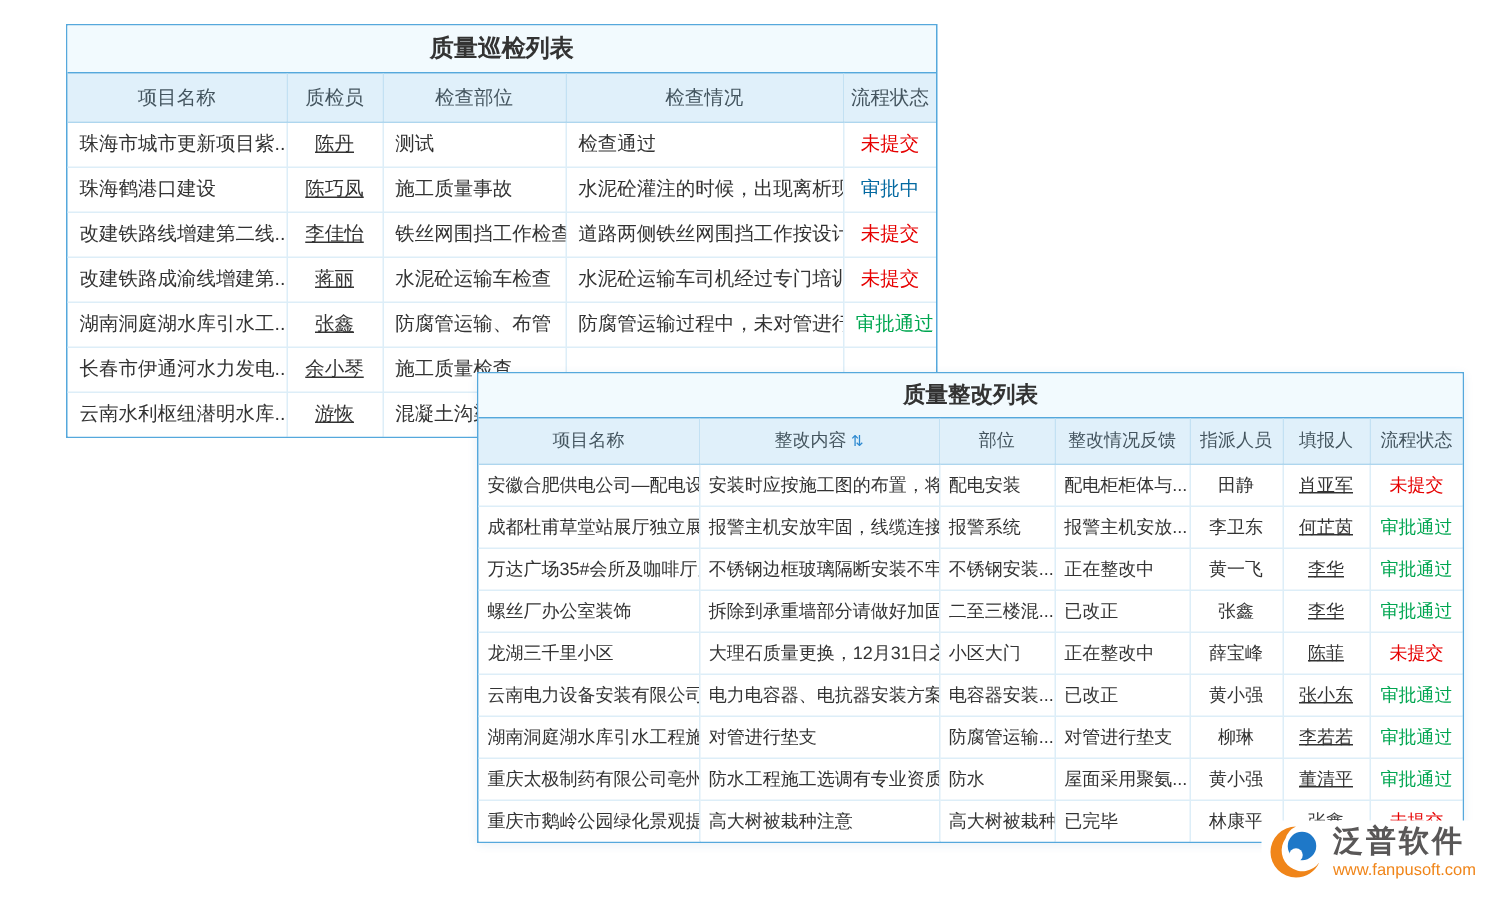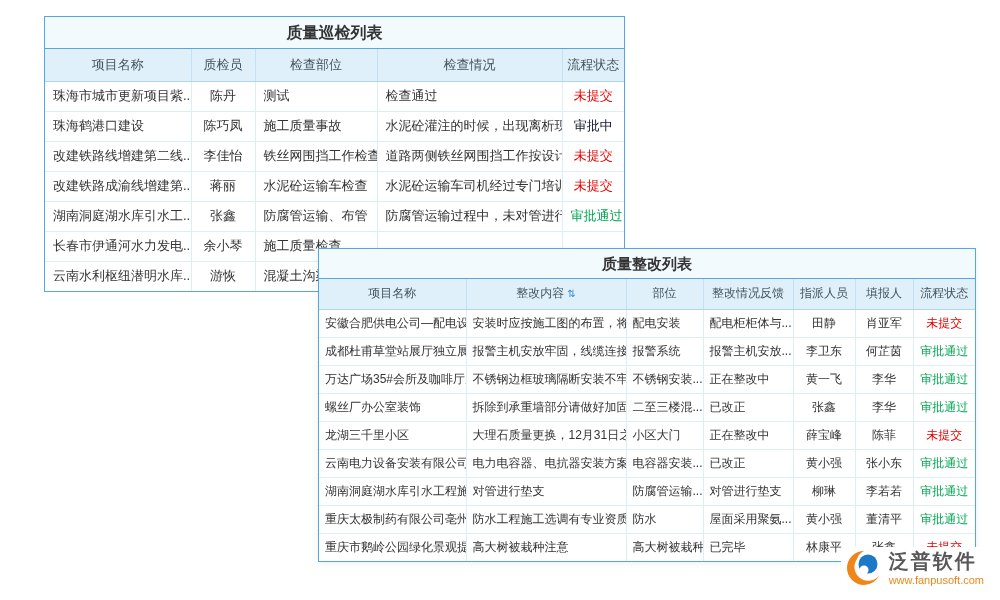--- a/index.html
+++ b/index.html
@@ -21,21 +21,21 @@
   }
   .tbl td {
     color:#333333; background:#ffffff;
     border-right:1px solid #ddeef8; border-bottom:1px solid #ddeef8;
     white-space:nowrap; overflow:hidden; padding:0 8px;
   }
   .tbl th:last-child, .tbl td:last-child { border-right:none; }
   .tbl tr:last-child td { border-bottom:none; }
 
   .c-link  { color:#1b74c8; cursor:pointer; }
-  .c-orange{ color:#e09a3a; }
+  .c-orange{ color:#e09a3a;text-decoration:underline; }
   .c-blue  { color:#1b74c8; }
   .sort-icon { color:#2d89d0; font-size:10px; margin-left:3px; }
 
   
   .tbl-inspection { left:44px; top:16px; width:581px; z-index:1; }
   .tbl-inspection .tbl-title { height:32px; line-height:32px; font-size:16px; }
   .tbl-inspection th { height:32px; font-size:13px; }
   .tbl-inspection td { height:30px; font-size:13px; }
   .tbl-inspection th:nth-child(1){ width:146px; }
   .tbl-inspection th:nth-child(2){ width:64px; }
@@ -89,21 +89,21 @@
             <td class="c-orange">陈丹</td>
             <td>测试</td>
             <td>检查通过</td>
             <td style="color: rgb(230, 0, 0);">未提交</td>
           </tr>
           <tr>
             <td class="c-link">珠海鹤港口建设</td>
             <td class="c-orange">陈巧凤</td>
             <td>施工质量事故</td>
             <td>水泥砼灌注的时候，出现离析现象</td>
-            <td style="color: #0f172a;">审批中</td>
+            <td style="color: #0369a1;">审批中</td>
           </tr>
           <tr>
             <td class="c-link">改建铁路线增建第二线...</td>
             <td class="c-orange">李佳怡</td>
             <td>铁丝网围挡工作检查</td>
             <td>道路两侧铁丝网围挡工作按设计...</td>
             <td style="color: rgb(230, 0, 0);">未提交</td>
           </tr>
           <tr>
             <td class="c-link">改建铁路成渝线增建第...</td>

